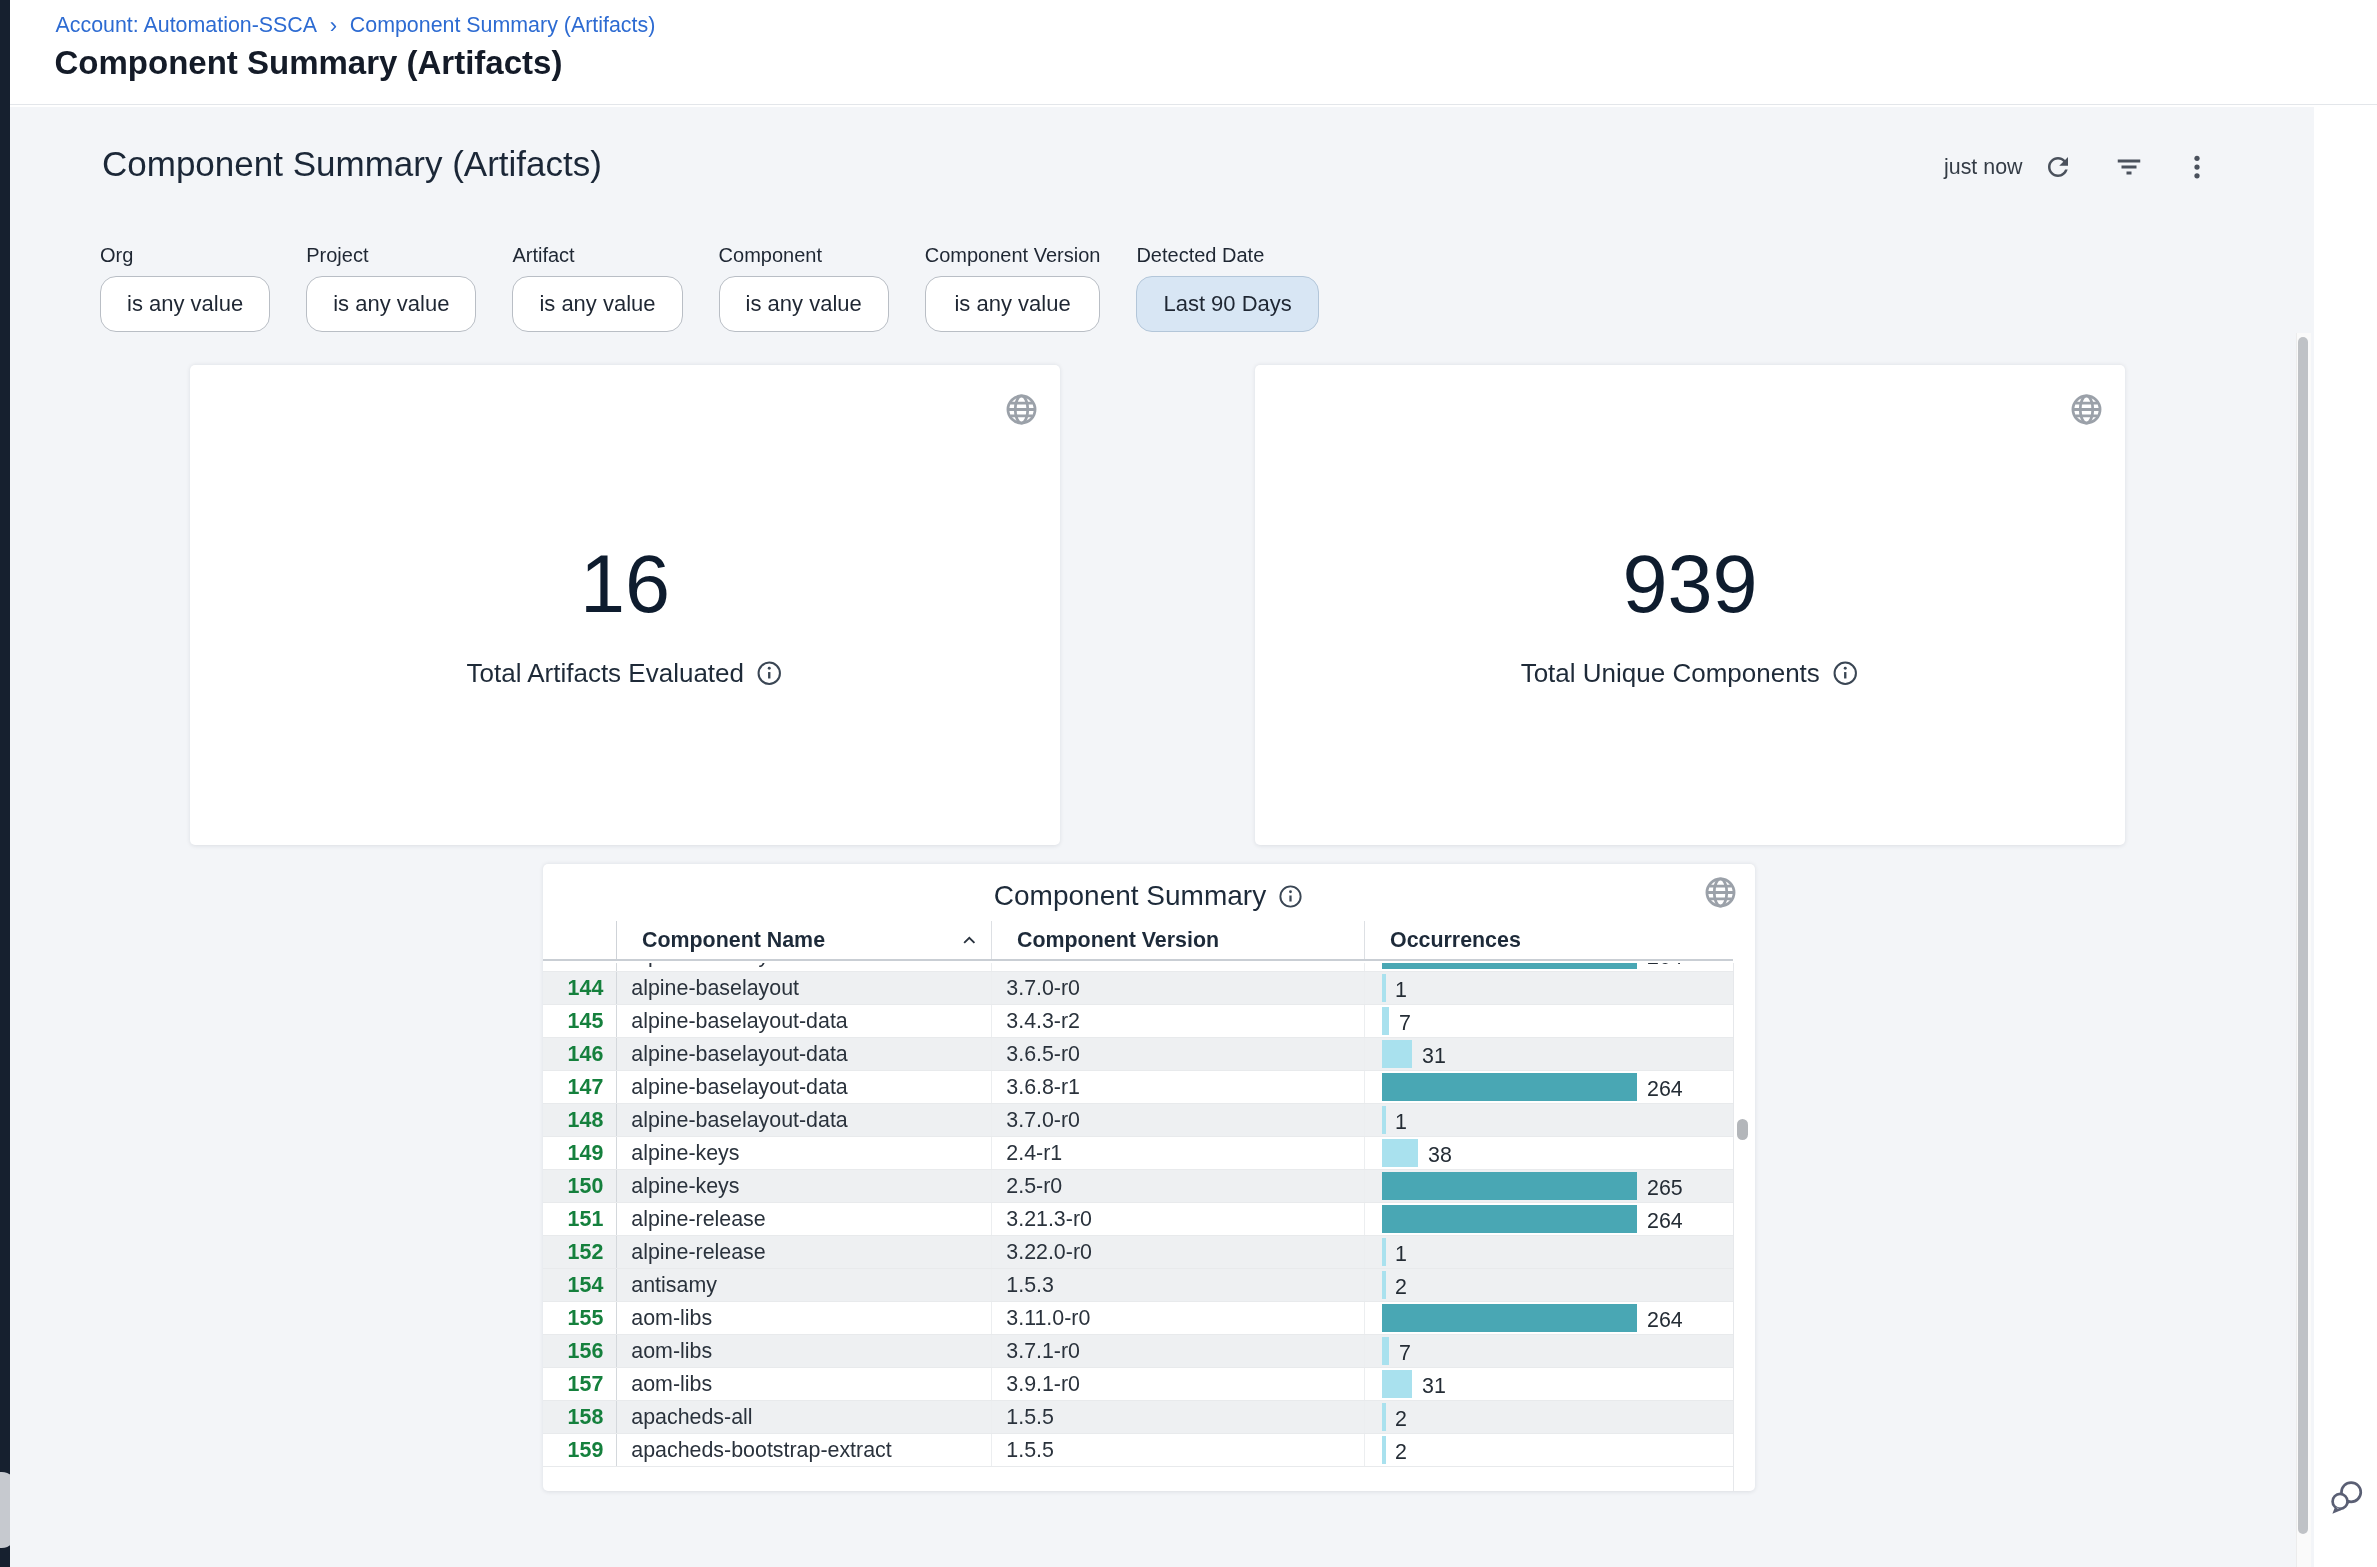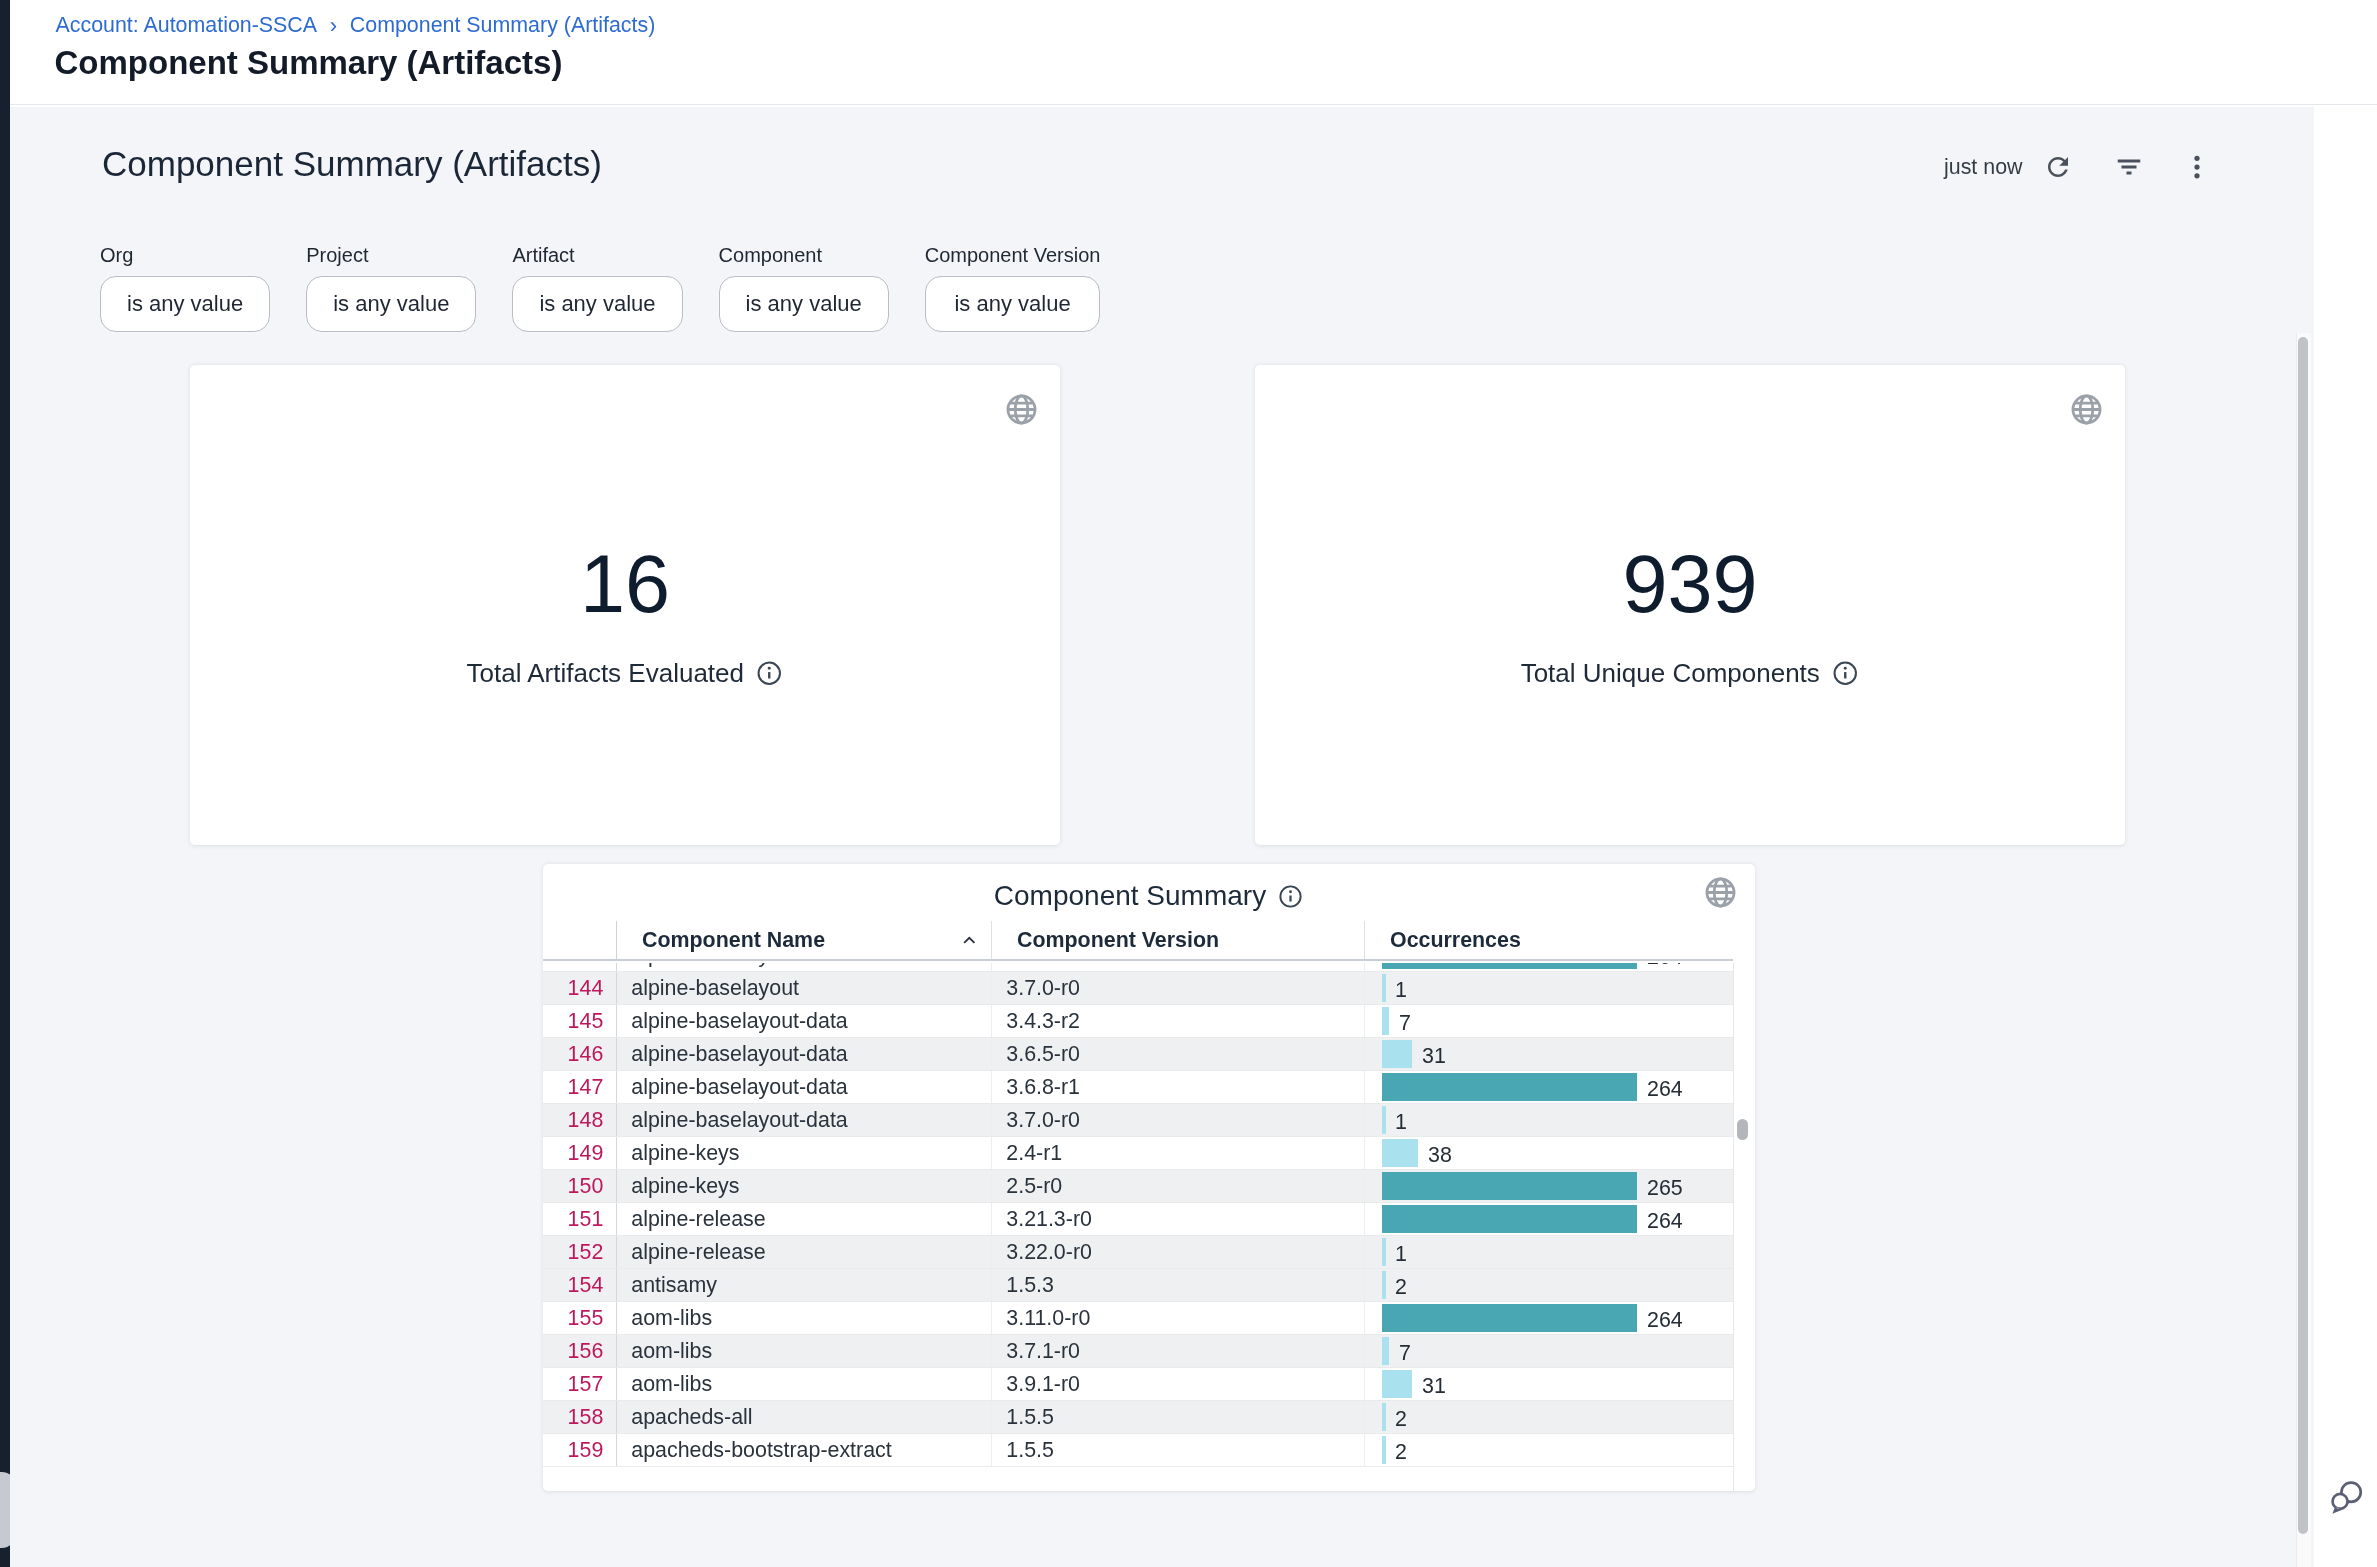--- a/index.html
+++ b/index.html
@@ -46,21 +46,21 @@
   .table-title-row { position:absolute; left:0; right:0; top:16px; display:flex; align-items:center; justify-content:center; gap:11px; font-size:28px; font-weight:500; color:#1d2a39; }
   .thead { position:absolute; left:0; top:57px; width:1190px; height:40px; display:grid; grid-template-columns:73px 375px 373px 370px; border-bottom:2.4px solid #c9ced4; }
   .th { display:flex; align-items:center; font-size:21.4px; font-weight:bold; color:#1d2a39; padding-left:25px; }
   .th.name { border-left:1.6px solid #cfd3d8; justify-content:space-between; padding-right:11px; }
   .th.ver, .th.occ { border-left:0.8px solid #dde0e4; }
   .tbody { position:absolute; left:0; top:99px; width:1212px; height:538px; overflow:hidden; }
   .rows-wrap { margin-top:-24px; }
   .trow { width:1190px; height:33px; display:grid; grid-template-columns:73px 375px 373px 370px; background:#ffffff; border-bottom:0.8px solid #e8eaec; }
   .trow.alt { background:#eef0f2; }
   .td { display:flex; align-items:center; font-size:21.4px; color:#2a323c; padding-left:14.3px; overflow:hidden; white-space:nowrap; }
-  .td.num { justify-content:flex-end; padding-right:12.7px; padding-left:0; color:#be185d; }
+  .td.num { justify-content:flex-end; padding-right:12.7px; padding-left:0; color:#15803d;font-weight:bold; }
   .td.name { border-left:1.6px solid #d4d8dc; }
   .td.ver, .td.occ { border-left:0.8px solid #eceef0; }
   .td.occ { position:relative; padding-left:0; }
   .obar { position:absolute; left:17.4px; top:2.4px; height:28px; }
   .obar.high { background:#49a7b4; }
   .obar.low { background:#a9e1ee; }
   .oval { position:absolute; top:6.3px; font-size:21.4px; color:#242c35; }
   .tbl-right-line { position:absolute; left:1190px; top:99px; width:0.8px; height:538px; background:#e6e8eb; }
   .tbl-thumb { position:absolute; left:1194px; top:255px; width:11px; height:20.6px; border-radius:5.6px; background:#b3b6ba; }
 
@@ -125,20 +125,24 @@
       <button class="fbtn">is any value</button>
     </div>
     <div class="fgroup">
       <div class="flabel">Component</div>
       <button class="fbtn">is any value</button>
     </div>
     <div class="fgroup">
       <div class="flabel">Component Version</div>
       <button class="fbtn">is any value</button>
     </div>
+    <div class="fgroup">
+      <div class="flabel">Detected Date</div>
+      <button class="fbtn active">Last 90 Days</button>
+    </div>
   </div>
 
 <div class="abs card metric-card" style="left:190px;">
   <div class="card-globe">
     <svg width="35" height="35" viewBox="0 0 24 24" fill="none" stroke="#9ba1a9" stroke-width="1.9">
       <circle cx="12" cy="12" r="9.3"></circle>
         <ellipse cx="12" cy="12" rx="4.3" ry="9.3"></ellipse>
       <path d="M3 12h18M4.4 7.6h15.2M4.4 16.4h15.2"></path>
     </svg>
   </div>

